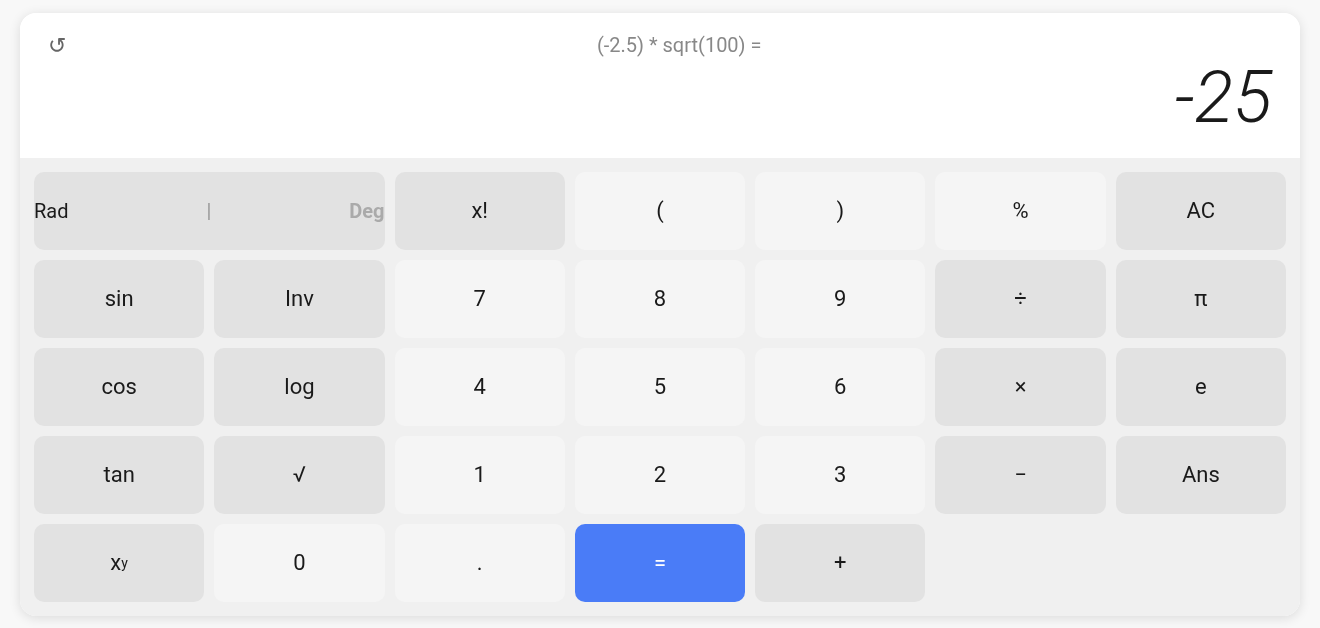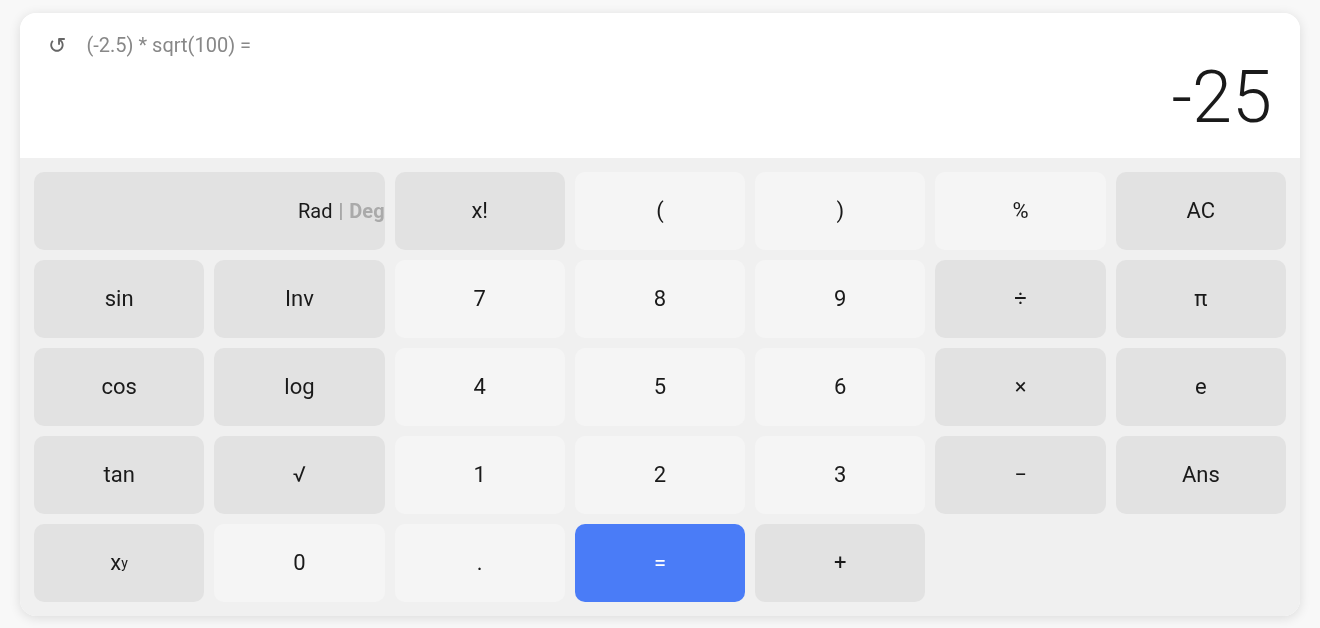--- a/index.html
+++ b/index.html
@@ -50,34 +50,35 @@
     .history-icon {
       color: #666;
       font-size: 22px;
       cursor: pointer;
       margin-top: 4px;
     }
 
     .expression {
       color: #888;
       font-size: 20px;
-      text-align: left;
+      text-align: center;
       flex: 1;
       padding-left: 20px;
       margin-top: 4px;
     }
 
     .result {
       color: #1a1a1a;
       font-size: 72px;
       font-weight: 300;
       text-align: right;
       width: 100%;
       line-height: 1;
       padding-bottom: 4px;
+      font-style: italic;
     }
 
     .buttons-area {
       background: #f0f0f0;
       padding: 14px 14px 14px 14px;
       display: grid;
       grid-template-columns: repeat(7, 1fr);
       grid-template-rows: repeat(5, 1fr);
       gap: 10px;
     }
@@ -105,21 +106,21 @@
     }
 
     .btn-equals {
       background: #4a7cf7;
       color: #fff;
     }
 
     .btn-rad-deg {
       display: flex;
       align-items: center;
-      justify-content: flex-end;
+      justify-content: space-between;
       gap: 0;
       font-size: 20px;
       background: #e2e2e2;
     }
 
     .rad-label {
       color: #1a1a1a;
     }
 
     .divider {

